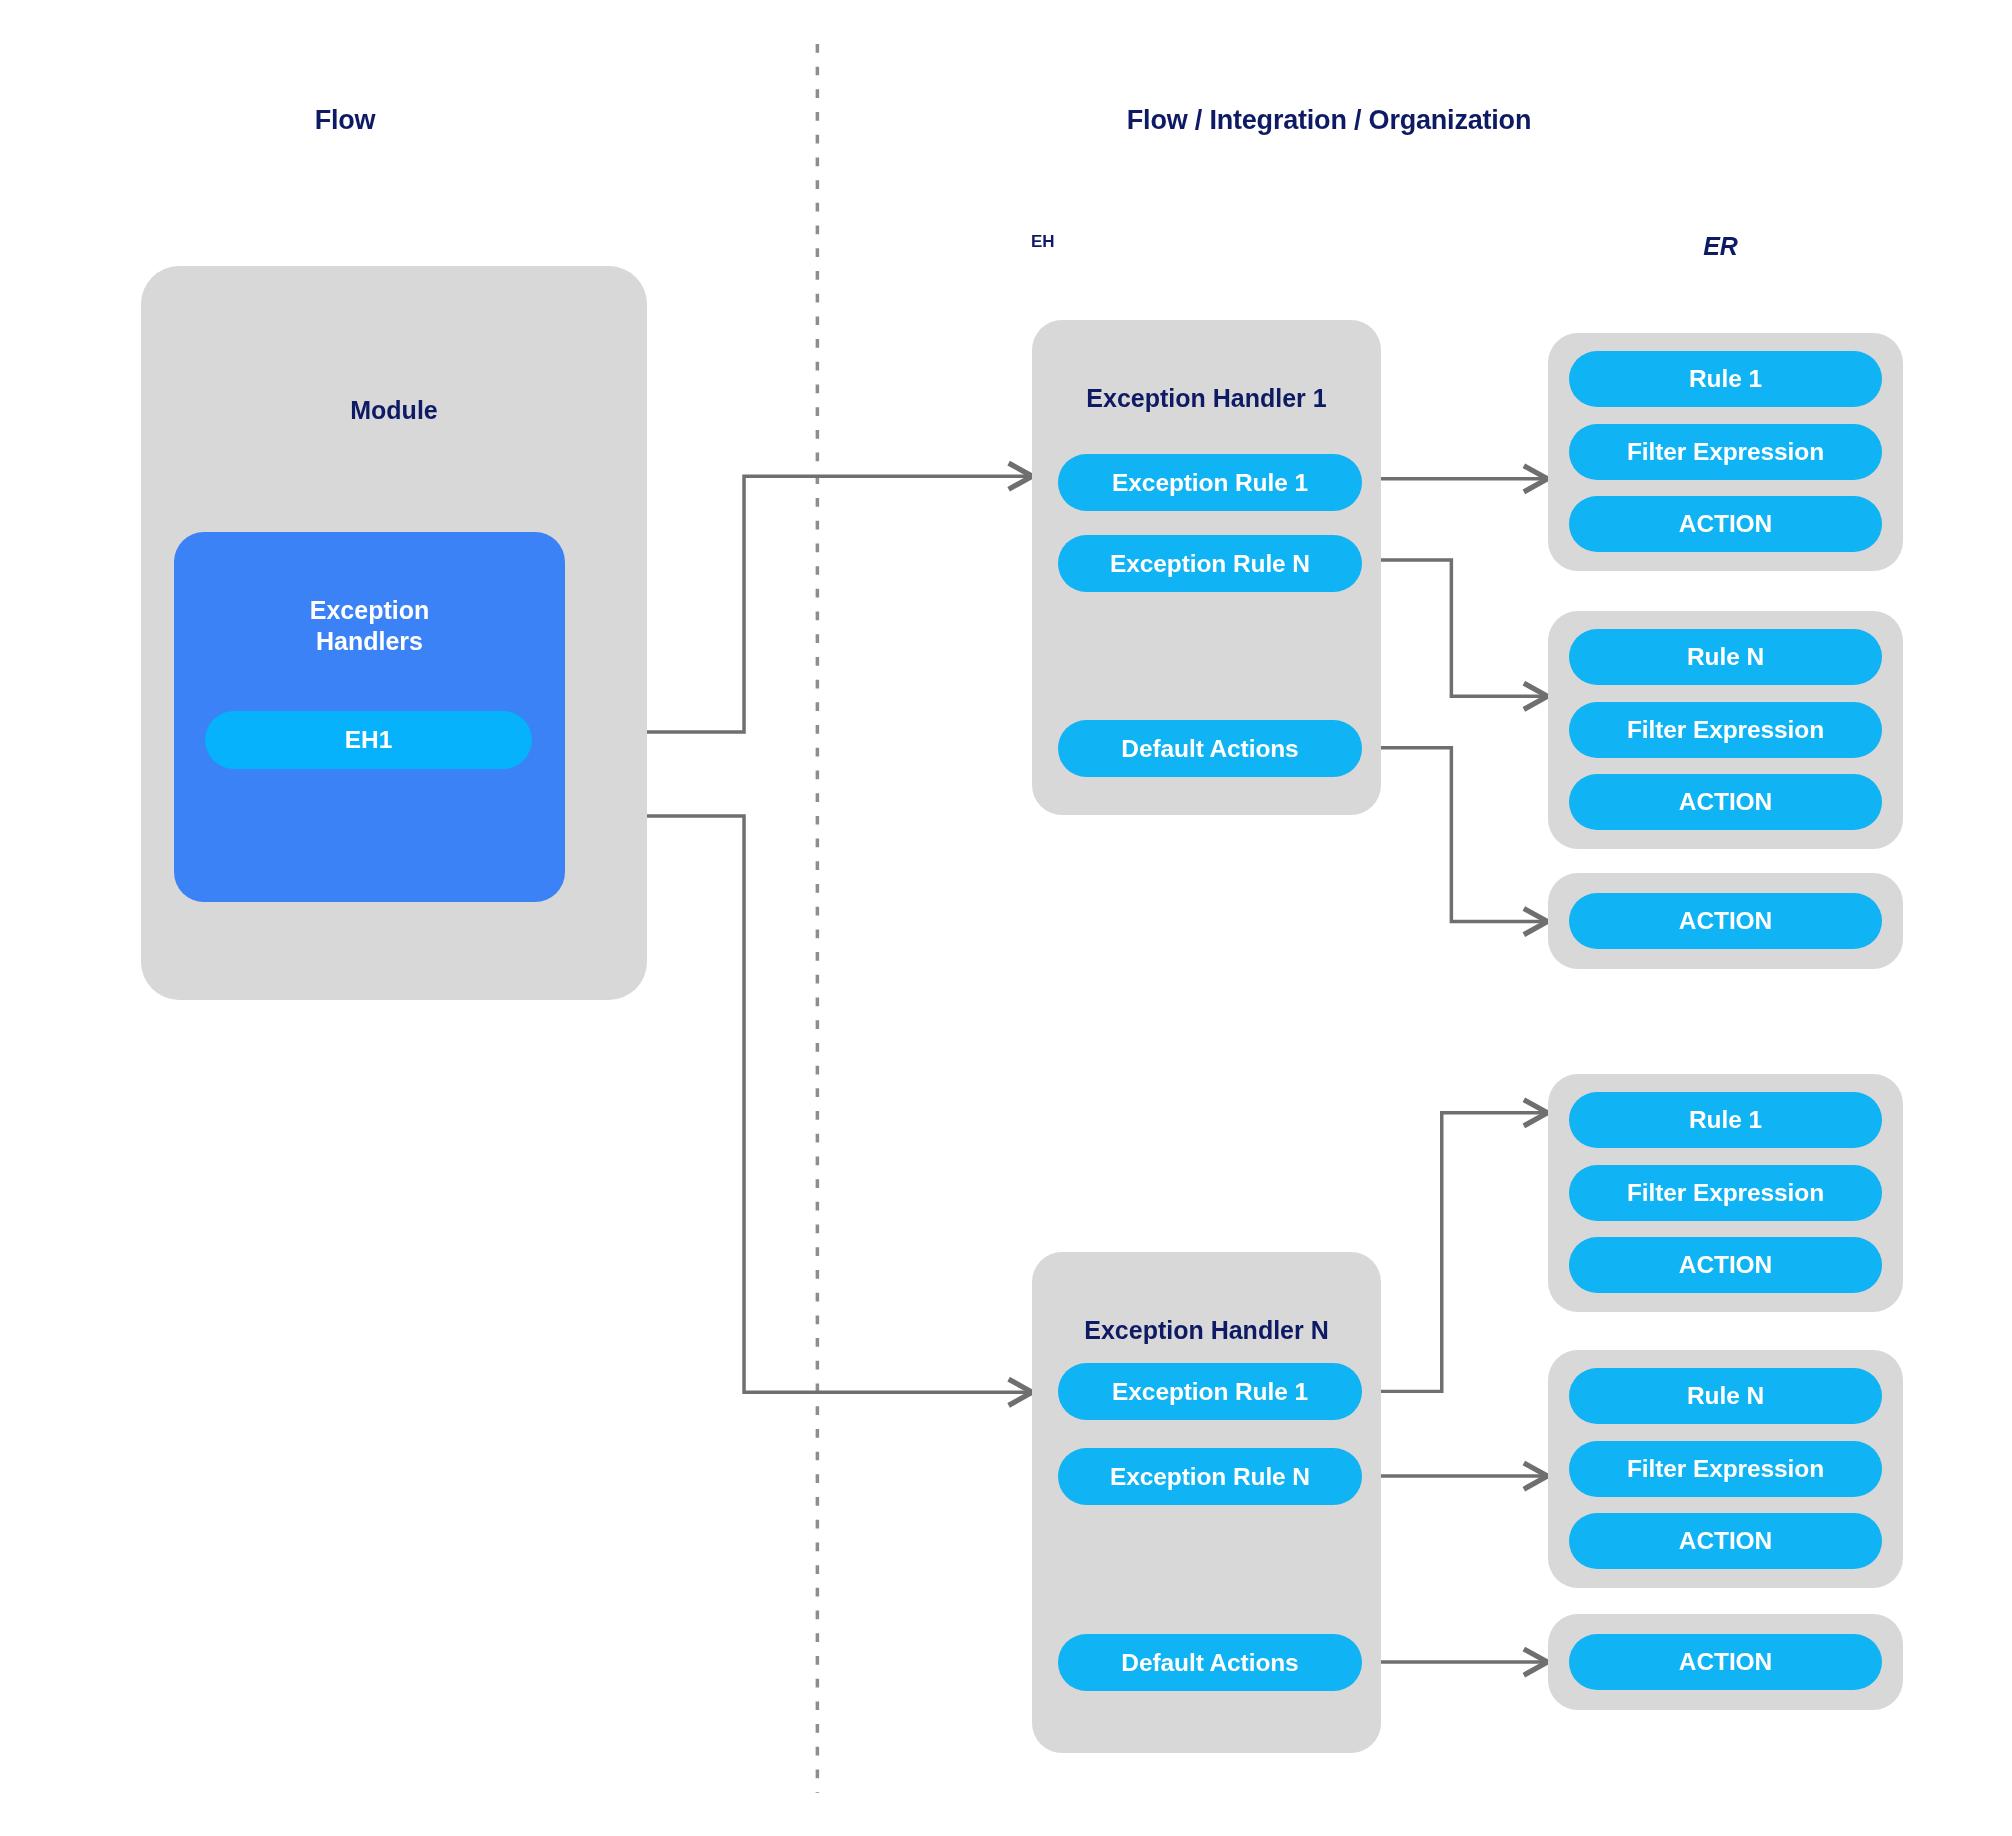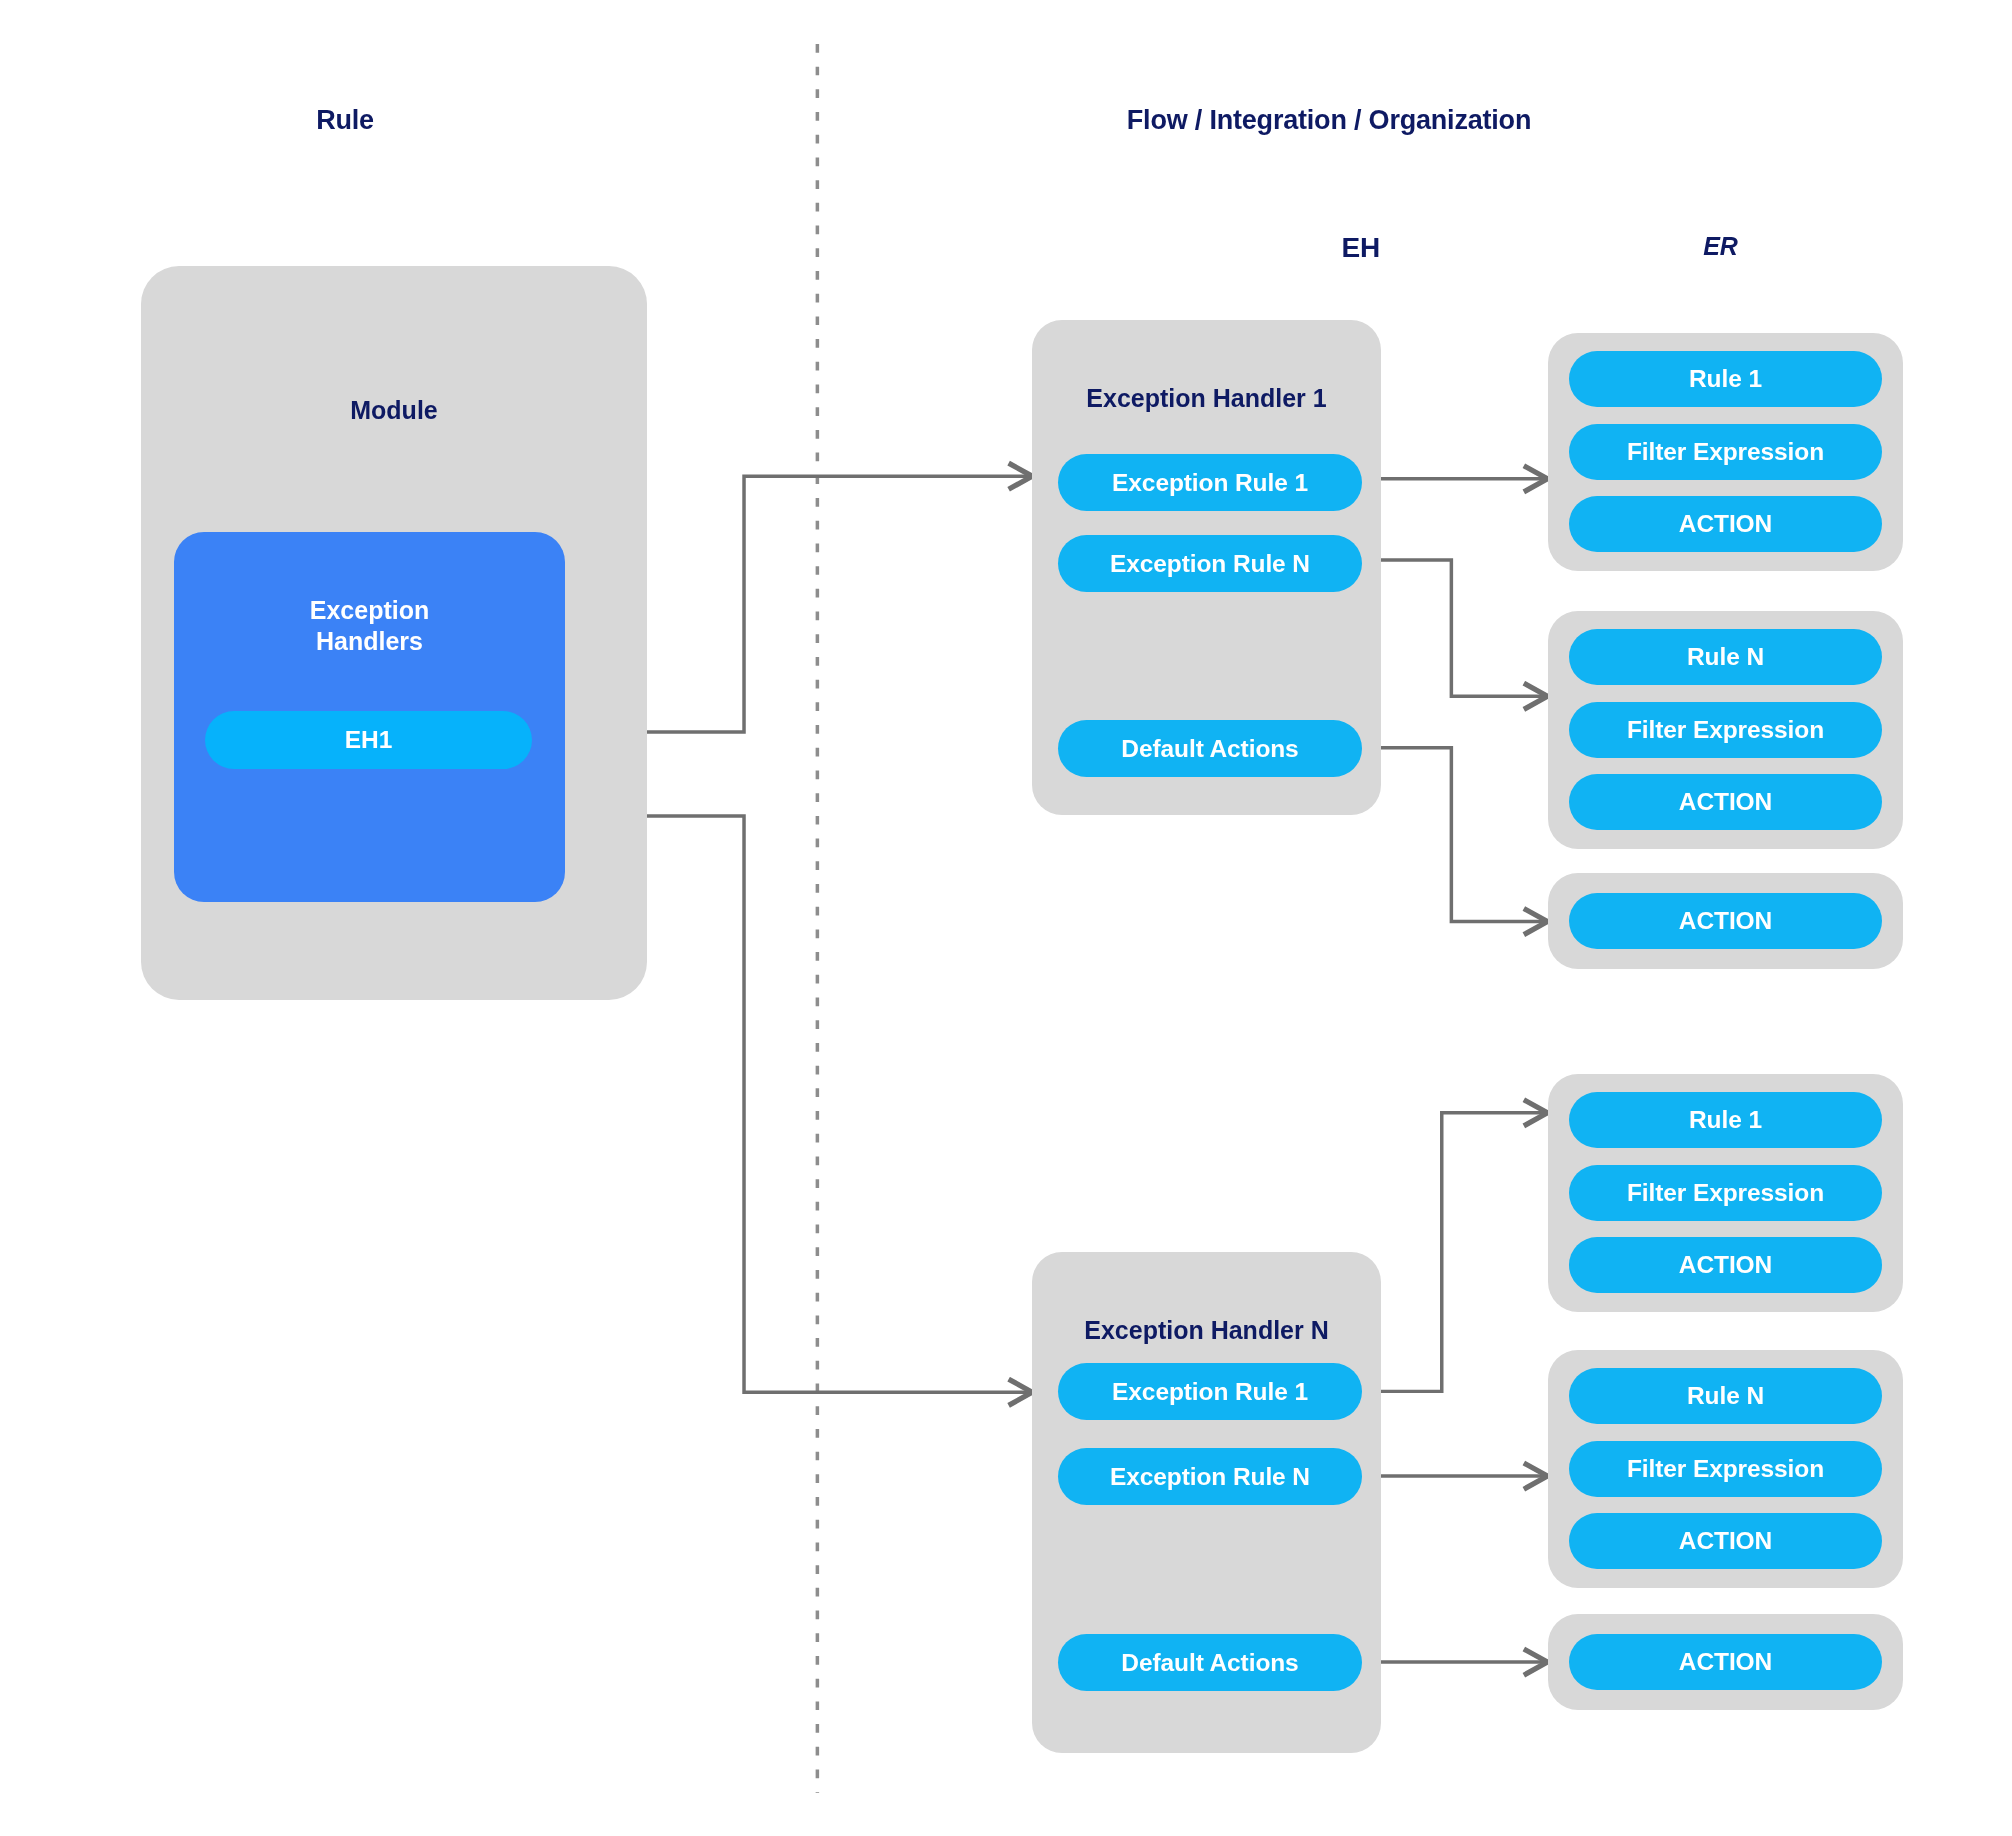--- a/index.html
+++ b/index.html
@@ -9,21 +9,21 @@
   }
   #canvas{position:absolute;left:0;top:0;width:2012px;height:1837px;}
 
   
   .col-header{
     position:absolute;color:#0e1a63;font-weight:bold;
     letter-spacing:-0.2px;white-space:nowrap;
   }
   .hdr-flow      {left:236px; top:105px; width:218px; text-align:center; font-size:27px;}
   .hdr-fio       {left:1067px;top:105px; width:524px; text-align:center; font-size:27px;}
-  .hdr-eh        {left:1031px;top:232px; width:349px; text-align:right; font-size:28px;}
+  .hdr-eh        {left:1031px;top:232px; width:349px; text-align:left; font-size:17px;}
   .hdr-er        {left:1537px;top:232px; width:367px; text-align:center; font-size:25px;font-style:italic;}
 
   
   .panel{
     position:absolute;background:#d8d8d8;border-radius:30px;
   }
   .panel.module{border-radius:38px;}
 
   .panel-title{
     position:absolute;left:0;right:0;text-align:center;
@@ -78,21 +78,21 @@
 
     <path class="wire" marker-end="url(#arrow)" d="M 1560 856 H 1662 V 1055 H 1772"></path>
 
     <path class="wire" marker-end="url(#arrow)" d="M 1560 1593 H 1651 V 1274 H 1772"></path>
 
     <path class="wire" marker-end="url(#arrow)" d="M 1560 1690 H 1772"></path>
 
     <path class="wire" marker-end="url(#arrow)" d="M 1560 1903 H 1772"></path>
   </svg>
 
-  <div class="col-header hdr-flow">Rule</div>
+  <div class="col-header hdr-flow">Flow</div>
 
   <div class="col-header hdr-fio">Flow / Integration / Organization</div>
 
   <div class="col-header hdr-eh">EH</div>
 
   <div class="col-header hdr-er">ER</div>
 
   <div class="panel module" style="left:141px;top:266px;width:460px;height:734px;padding-left:46px;">
     <div class="panel-title" style="top:129px;">Module</div>
 

